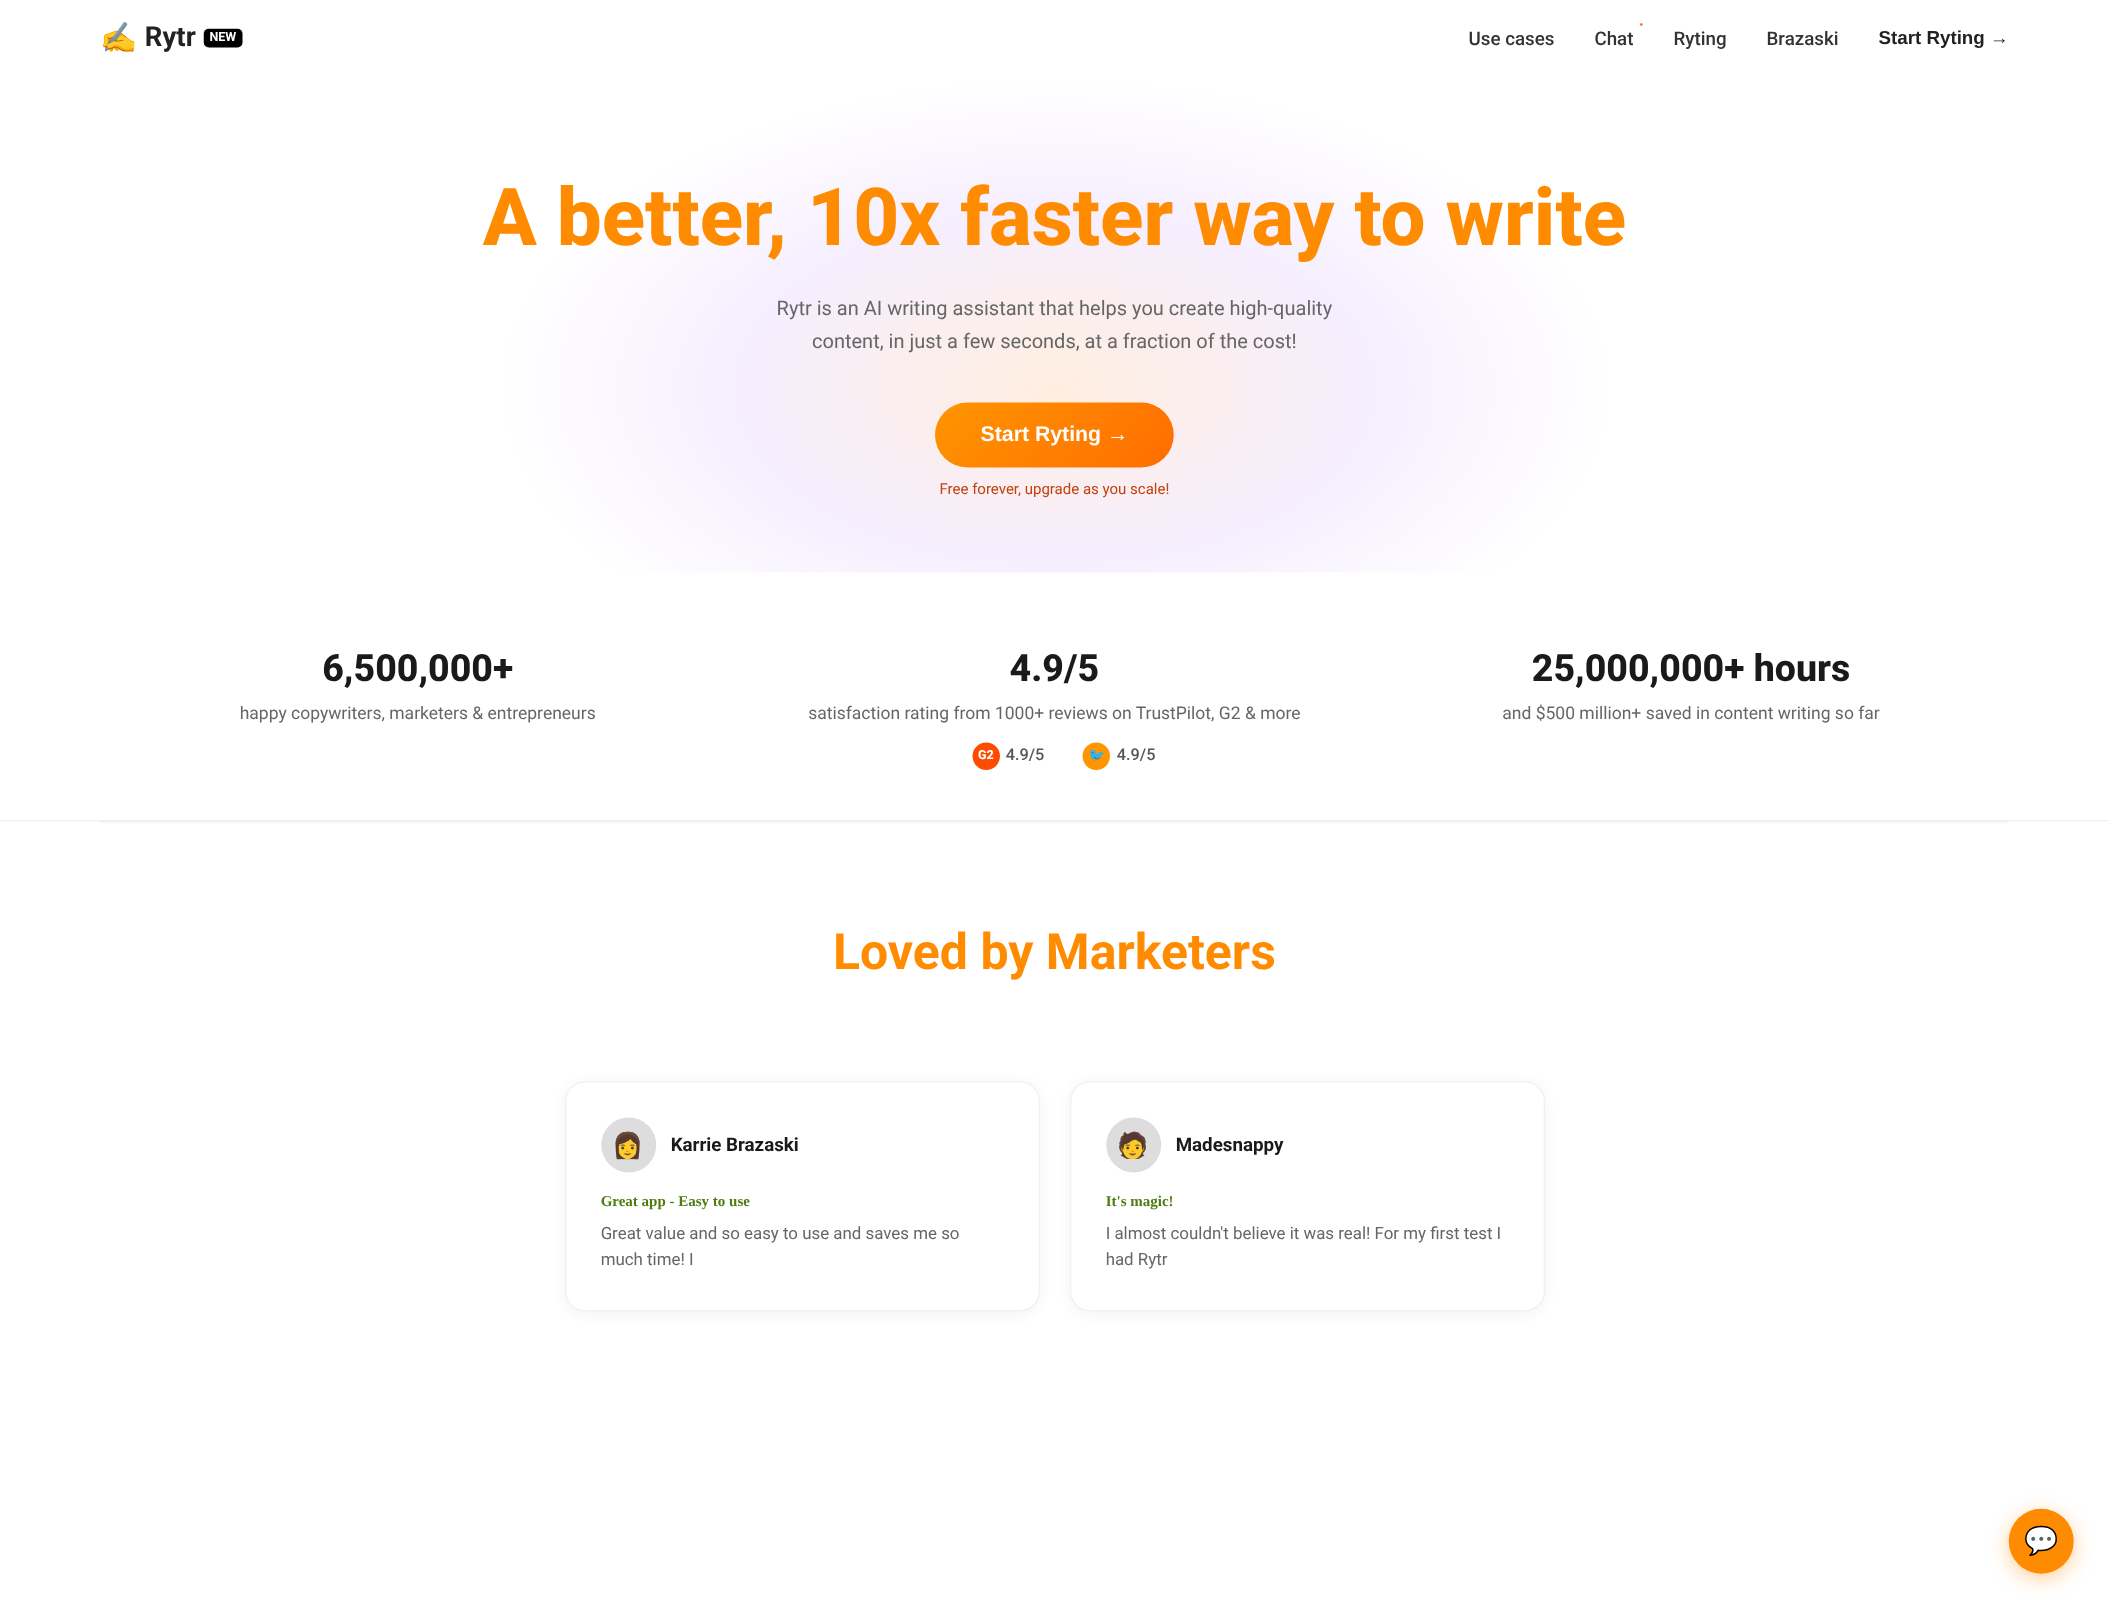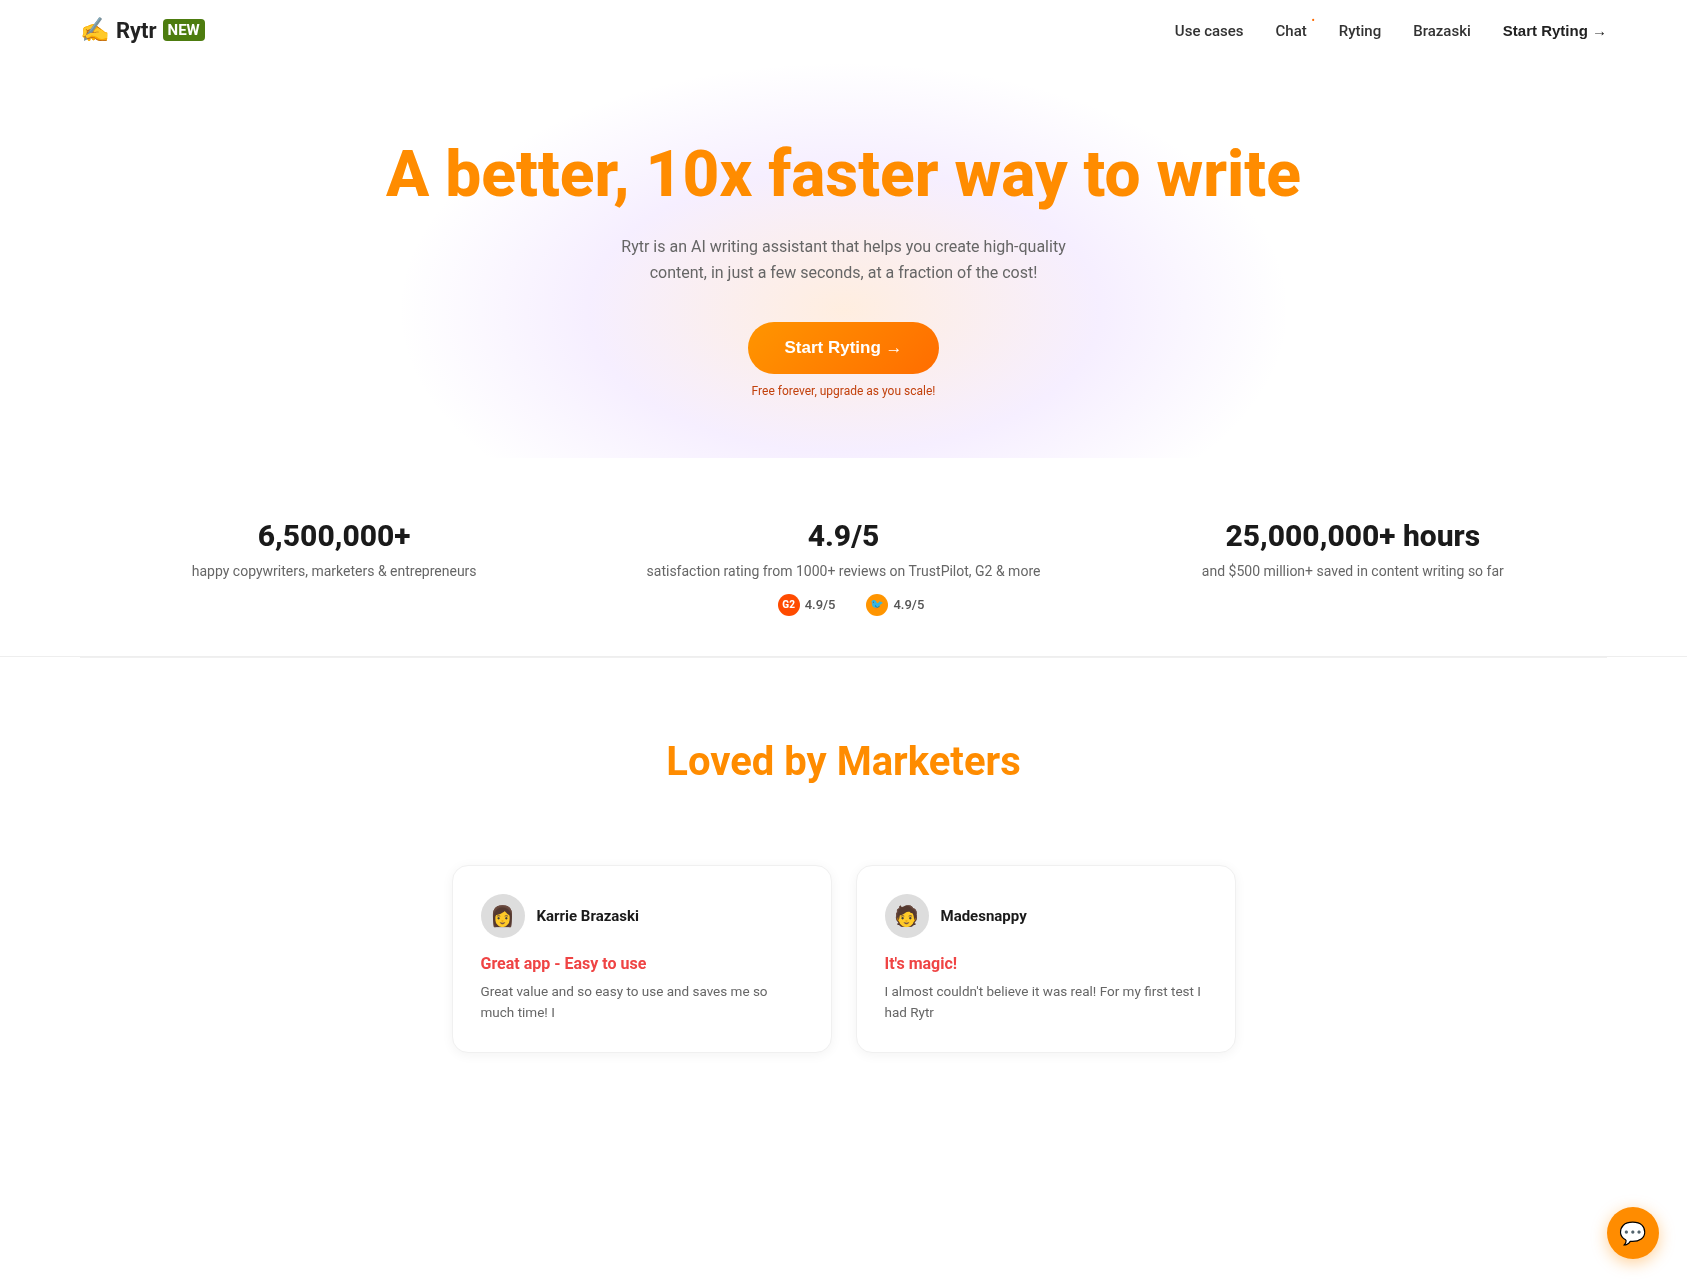--- a/index.html
+++ b/index.html
@@ -27,23 +27,23 @@
       gap: 6px;
       font-size: 22px;
       font-weight: 700;
       color: #222;
       text-decoration: none;
     }
     .nav-logo-icon {
       font-size: 24px;
     }
     .nav-badge {
-      background: #4d7c0f;
-      color: white;
-      font-size: 15px;
+      background: #000000;
+      color: white;
+      font-size: 10px;
       font-weight: 700;
       padding: 2px 5px;
       border-radius: 4px;
       text-transform: uppercase;
     }
     .nav-links {
       display: flex;
       align-items: center;
       gap: 32px;
       list-style: none;
@@ -251,24 +251,25 @@
       align-items: center;
       justify-content: center;
       font-size: 20px;
     }
     .testimonial-name {
       font-size: 15px;
       font-weight: 700;
       color: #1a1a1a;
     }
     .testimonial-review-title {
-      font-size: 16px;
-      font-weight: 700;
-      color: #ef4444;
+      font-size: 12px;
+      font-weight: 700;
+      color: #4d7c0f;
       margin-bottom: 8px;
+      font-family: Liberation Serif, serif;
     }
     .testimonial-text {
       font-size: 13.5px;
       color: #666;
       line-height: 1.6;
     }
 
     
     .chat-bubble {
       position: fixed;

